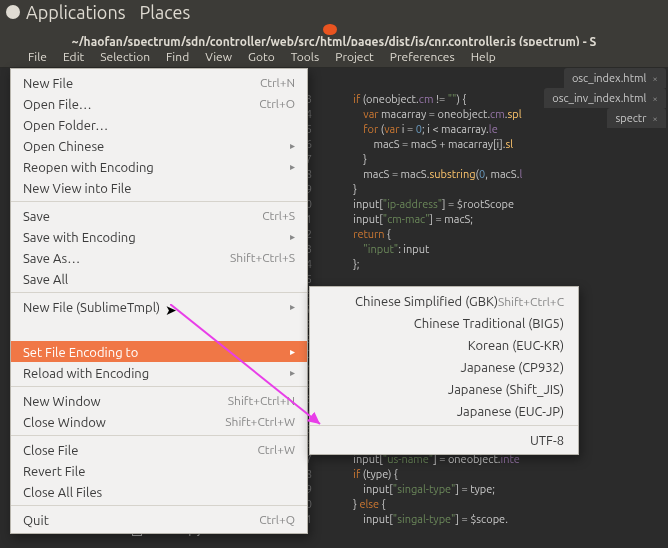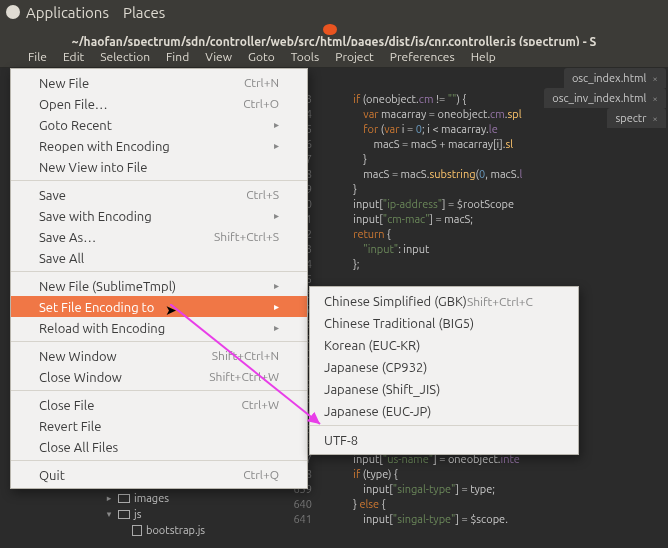--- a/index.html
+++ b/index.html
@@ -1,38 +1,38 @@
 <!DOCTYPE html>
 <html><head>
 <meta charset="utf-8">
 <style>
 * { margin: 0; padding: 0; box-sizing: border-box; font-family: "Ubuntu", "Liberation Sans", sans-serif; }
 body { width: 668px; height: 548px; overflow: hidden; background: #2b2b2b; position: relative; }
 
-.top-panel { height: 24px; background: #3c3b37; color: #dfdbd2; display: flex; align-items: center; font-size: 15px; padding: 0 6px; }
+.top-panel { height: 24px; background: #3c3b37; color: #dfdbd2; display: flex; align-items: center; font-size: 18px; padding: 0 6px; }
 .top-panel .ubuntu-logo { width: 14px; height: 14px; border-radius: 50%; background: #dfdbd2; margin-right: 6px; display:inline-block; }
 .top-panel span { margin-right: 14px; }
 
 .titlebar { height: 22px; background: #3c3b37; color: #dfdbd2; display: flex; align-items: center; font-size: 12px; padding: 0 6px; flex-direction: column; }
 .titlebar .close-btn { width: 14px; height: 14px; border-radius: 50%; background: #e95420; margin-right: 8px; }
 .titlebar .title { font-weight: bold; overflow: hidden; white-space: nowrap; }
 
 .menubar { height: 22px; background: #3c3b37; color: #dfdbd2; display: flex; align-items: center; font-size: 12px; padding: 0 20px; border-bottom: 1px solid #2a2a28; }
 .menubar .menu-item { padding: 3px 8px; cursor: pointer; }
 
 .file-menu { position: absolute; top: 68px; left: 10px; width: 298px; background: #f2f1f0; border: 1px solid #b8b5ad; box-shadow: 2px 4px 10px rgba(0,0,0,0.4); z-index: 20; font-size: 13px; color: #3c3c3c; padding: 3px 0; }
-.file-menu .mi { display: flex; justify-content: space-between; align-items: center; height: 21px; padding: 0 28px; cursor: pointer; }
+.file-menu .mi { display: flex; justify-content: space-between; align-items: center; height: 21px; padding: 0 12px; cursor: pointer; }
 .file-menu .mi .shortcut { color: #888; font-size: 12px; text-align: right; }
 .file-menu .mi.has-sub::after { content: "▸"; color: #888; font-size: 10px; margin-left: 6px; }
-.file-menu .mi.highlight { background: #f07746; color: #fff; }
+.file-menu .mi.highlight { background: #f07746; color: #fff; margin-top: 24px; }
 .file-menu .mi.highlight .shortcut, .file-menu .mi.highlight::after { color: #fff; }
 .file-menu .sep { height: 1px; background: #d6d3cc; margin: 3px 0; }
 
 .sub-menu { position: absolute; top: 286px; left: 309px; width: 270px; background: #f2f1f0; border: 1px solid #b8b5ad; box-shadow: 2px 4px 10px rgba(0,0,0,0.4); z-index: 21; font-size: 13px; color: #3c3c3c; padding: 3px 0; }
-.sub-menu .mi { display: flex; justify-content: flex-start; align-items: center; height: 22px; padding: 0 14px; cursor: pointer; }
+.sub-menu .mi { display: flex; justify-content: flex-end; align-items: center; height: 22px; padding: 0 14px; cursor: pointer; }
 .sub-menu .mi .shortcut { color: #888; font-size: 12px; }
 .sub-menu .sep { height: 1px; background: #d6d3cc; margin: 3px 0; }
 
 .tabs { position: absolute; top: 68px; left: 310px; right: 0; height: 24px; background: #2b2b2b; display: flex; align-items: flex-end; font-size: 11px; z-index: 5; flex-direction: column; }
 .tabs .tab { background: #3a3a3a; color: #c9c9c9; padding: 4px 8px; margin-right: 2px; border-radius: 3px 3px 0 0; display: flex; align-items: center; cursor: pointer; }
 .tabs .tab .x { margin-left: 6px; font-size: 10px; color: #888; }
 
 .editor { position: absolute; top: 92px; left: 282px; right: 0; bottom: 0; background: #2b2b2b; font-family: "DejaVu Sans Mono", monospace; font-size: 11px; line-height: 15px; display: flex; z-index: 1; }
 .gutter { width: 36px; text-align: right; color: #757575; padding-right: 6px; user-select: none; }
 .code { flex: 1; color: #c9c9c9; white-space: pre; overflow: hidden; }
@@ -180,22 +180,25 @@
 
 <div class="file-menu" id="file-menu">
     <div class="mi">
       <span>New File</span>
       <span class="shortcut">Ctrl+N</span>
     </div>
     <div class="mi">
       <span>Open File…</span>
       <span class="shortcut">Ctrl+O</span>
     </div>
-    <div class="mi has-sub">
-      <span>Goto Recent</span>
+    <div class="mi">
+      <span>Open Folder…</span>
+    </div>
+    <div class="mi has-sub">
+      <span>Open Chinese</span>
     </div>
     <div class="mi has-sub">
       <span>Reopen with Encoding</span>
     </div>
     <div class="mi">
       <span>New View into File</span>
     </div>
     <div class="sep"></div>
     <div class="mi">
       <span>Save</span>

